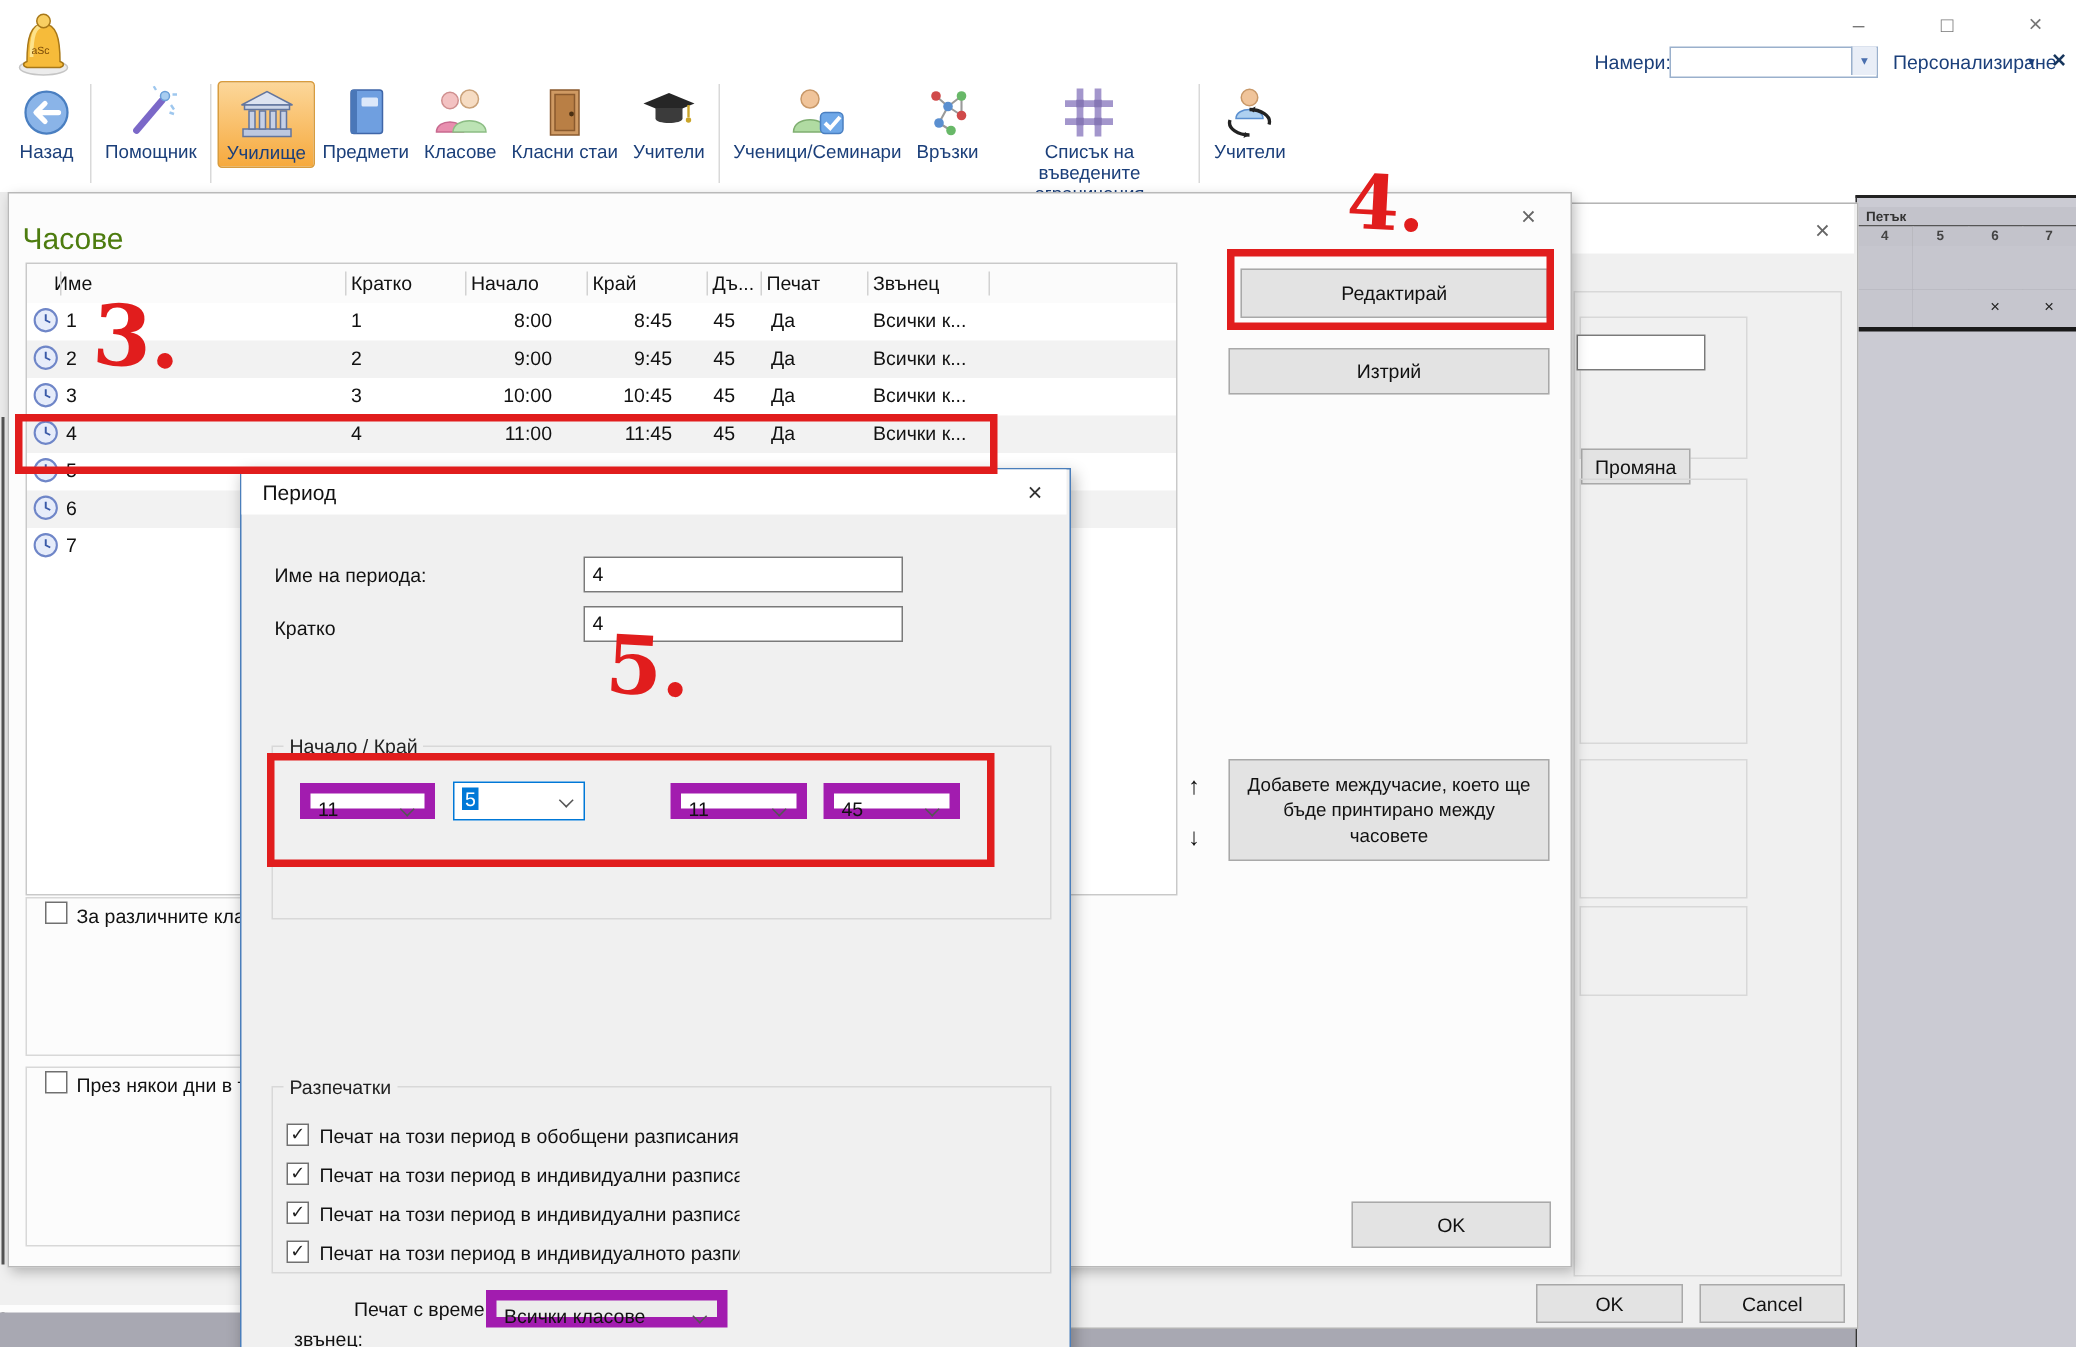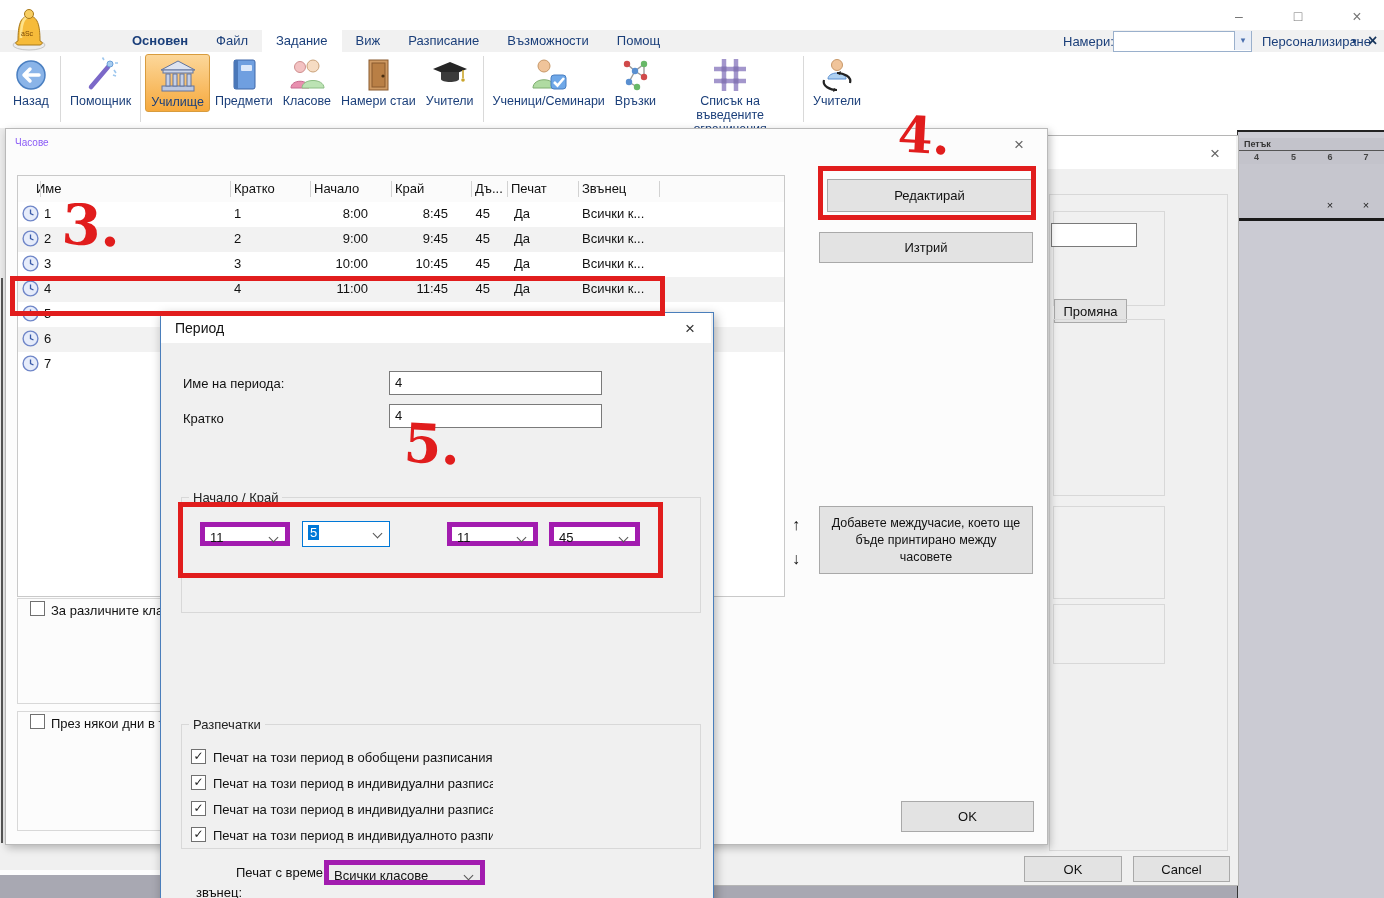--- a/index.html
+++ b/index.html
@@ -46,29 +46,29 @@
   #tt-heavy{position:absolute;left:0;top:86px;width:147px;height:3px;background:#1a1a1a;}
   
   .dlg-close{font-size:17px;color:#666;width:22px;text-align:center;}
   .wbtn{background:#e3e3e3;border:1px solid #a9a9a9;display:flex;align-items:center;justify-content:center;
         font-size:13px;color:#111;box-sizing:border-box;}
   .grp{border:1px solid #d8d8d8;box-sizing:border-box;}
   .legend{position:absolute;font-size:13px;color:#222;background:inherit;padding:0 4px;}
   .cbox{position:absolute;width:15px;height:15px;background:#fff;border:1px solid #707070;box-sizing:border-box;
         font-size:12px;line-height:13px;text-align:center;color:#222;}
   .cblabel{position:absolute;font-size:13px;color:#111;white-space:nowrap;max-width:280px;overflow:hidden;}
-  .combo{position:absolute;background:#fff;border:5px solid #a21caf;box-sizing:border-box;font-size:13px;}
+  .combo{position:absolute;background:#fff;border:7px solid #a21caf;box-sizing:border-box;font-size:13px;}
   .combo .val{position:absolute;left:5px;top:3px;}
   .chev{position:absolute;right:8px;top:7px;width:6px;height:6px;border-right:1.6px solid #555;border-bottom:1.6px solid #555;
         transform:rotate(45deg);}
   .field{position:absolute;background:#fff;border:1px solid #7a7a7a;box-sizing:border-box;font-size:13px;padding:3px 0 0 5px;}
   
   #hours-dialog{left:5px;top:128px;width:1041px;height:715px;background:#fcfcfc;border:1px solid #b9b9b9;
                 box-shadow:2px 3px 8px rgba(0,0,0,.25);}
-  #hours-title{left:9px;top:8px;font-size:10px;color:#8b5cf6;}
+  #hours-title{left:9px;top:20px;font-size:20px;color:#4d7c0f;}
   #hours-close{left:1002px;top:6px;}
   #hours-table{position:absolute;left:11px;top:46px;width:766px;height:420px;border:1px solid #c9c9c9;background:#fff;}
   .t-head{position:absolute;left:0;top:0;width:766px;height:26px;background:#fbfbfb;border-bottom:1px solid #cfcfcf;}
   .t-hlabel{position:absolute;top:5px;font-size:13px;color:#111;}
   .t-sep{position:absolute;top:5px;width:1px;height:16px;background:#d2d2d2;}
   .t-row{position:absolute;left:0;width:766px;height:25px;background:#fff;}
   .t-row.alt{background:#f2f2f2;}
   .t-cell{position:absolute;top:4px;font-size:13px;color:#111;}
   .t-cell.num{text-align:right;}
   .t-clock{position:absolute;left:4px;top:3px;}
@@ -109,31 +109,20 @@
   </div>
   <div class="abs" style="left:8px;top:2px;z-index:5;">
     <svg width="42" height="50" viewBox="0 0 42 50">
       <ellipse cx="21" cy="43" rx="16" ry="5" fill="#ececec" stroke="#c5c5c5"></ellipse>
       <path d="M10 39 c0-16 2.5-25 11-25 s11 9 11 25 c3 1 3 3 0 4 l-22 0 c-3-1-3-3 0-4 Z" fill="#f6bb3a" stroke="#a87818"></path>
       <path d="M13 36 c0-14 2-21 8-21" stroke="#fde28a" stroke-width="2.5" fill="none"></path>
       <circle cx="21" cy="12" r="4.5" fill="#f8ce62" stroke="#a87818"></circle>
       <text x="13" y="34" font-size="7" fill="#7a4a08">aSc</text>
     </svg>
   </div>
-  <div class="abs" id="menubar">
-    <div id="menu-items">
-        <div class="menu-item bold">Основен</div>
-        <div class="menu-item">Файл</div>
-        <div class="menu-item selected">Задание</div>
-        <div class="menu-item">Виж</div>
-        <div class="menu-item">Разписание</div>
-        <div class="menu-item">Възможности</div>
-        <div class="menu-item">Помощ</div>
-      </div>
-  </div>
   <div class="abs" id="find-label">Намери:</div>
   <div class="abs" id="find-box"></div>
   <div class="abs" id="find-arrow">▾</div>
   <div class="abs" id="customize">Персонализиране</div>
   <div class="abs" id="customize-arrow">▾</div>
   <div class="abs" id="customize-close">×</div>
   <div class="abs" id="toolbar">
     <div id="toolbar-items">
         <div class="tb-item">
           <div class="tb-ic">
@@ -192,21 +181,21 @@
           <div class="tb-lb">Класове</div>
         </div>
         <div class="tb-item">
           <div class="tb-ic">
             <svg width="32" height="36" viewBox="0 0 32 36">
               <rect x="7" y="3" width="19" height="30" fill="#cf9a63" stroke="#8a5a2e"></rect>
               <rect x="10" y="6" width="13" height="24" fill="#b97f45" stroke="#8a5a2e"></rect>
               <circle cx="21" cy="19" r="1.6" fill="#4a2f12"></circle>
             </svg>
           </div>
-          <div class="tb-lb">Намери стаи</div>
+          <div class="tb-lb">Класни стаи</div>
         </div>
         <div class="tb-item">
           <div class="tb-ic">
             <svg width="40" height="34" viewBox="0 0 40 34">
               <path d="M3 11 L20 4 L37 11 L20 18 Z" fill="#262626"></path>
               <path d="M11 14 v7 c0 4 18 4 18 0 v-7" fill="#3b3b3b"></path>
               <path d="M33 12 v8" stroke="#caa52a" stroke-width="1.6"></path>
               <circle cx="33" cy="22" r="1.8" fill="#caa52a"></circle>
             </svg>
           </div>

